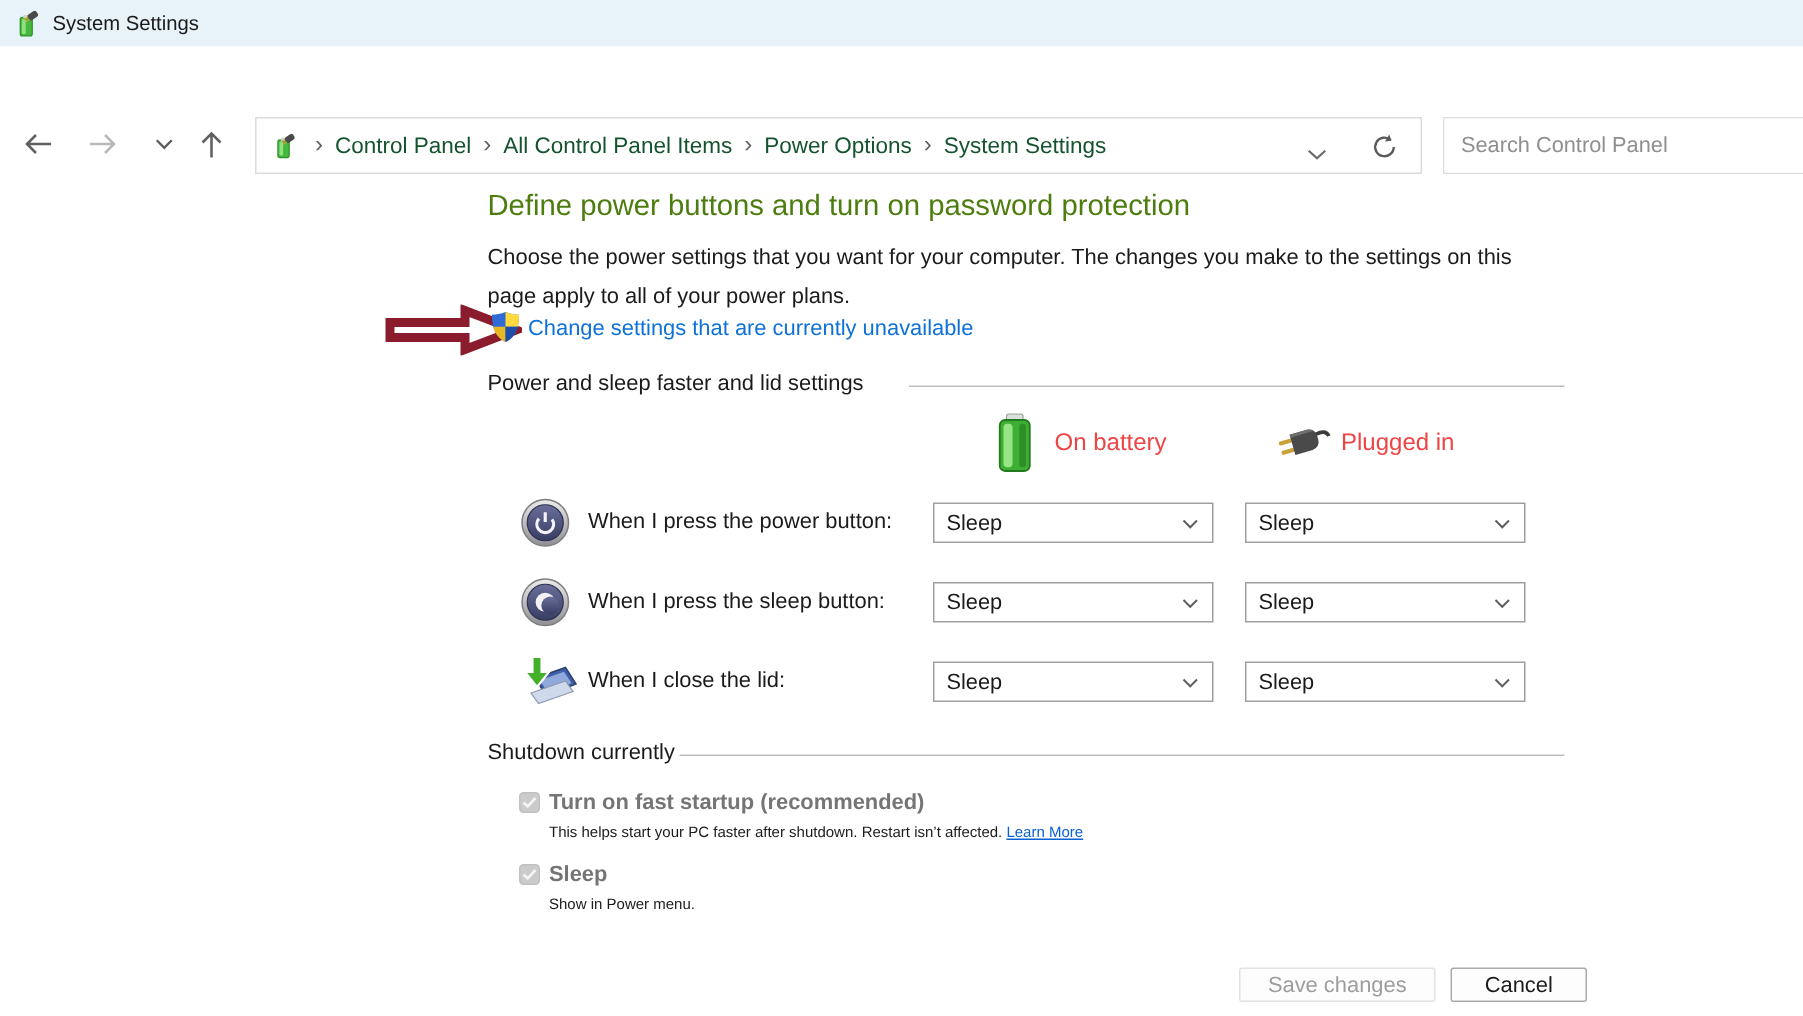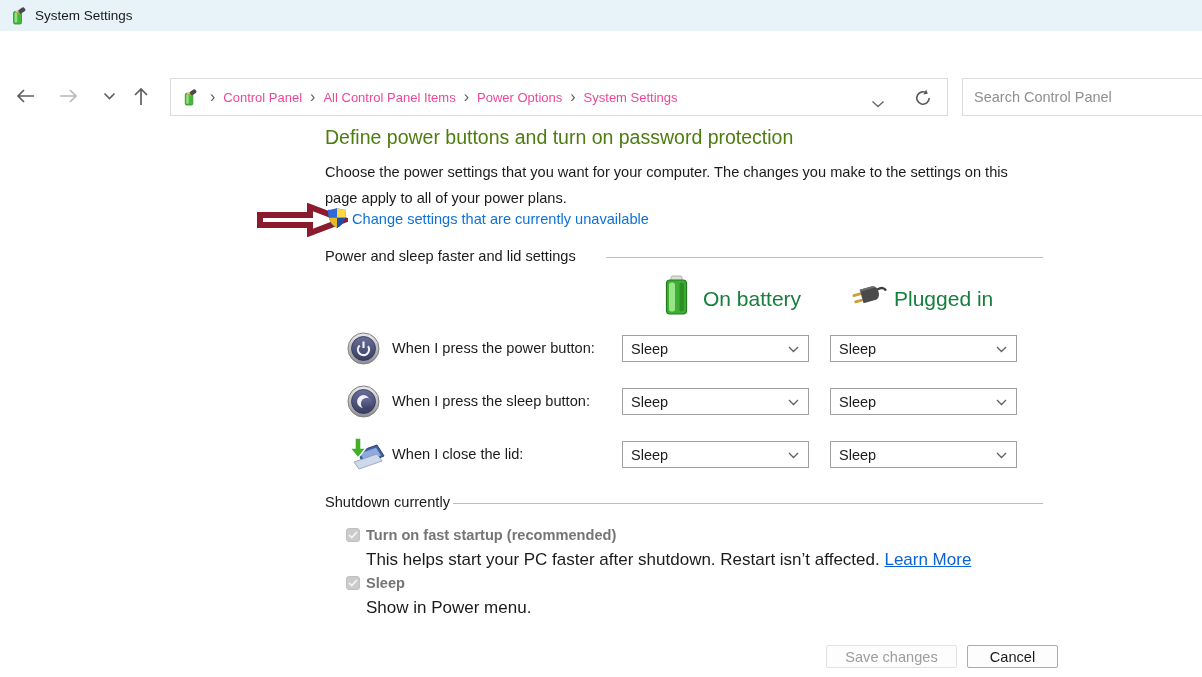--- a/index.html
+++ b/index.html
@@ -11,48 +11,48 @@
   .titlebar { position:absolute; left:0; top:0; width:1202px; height:31px; background:#e7f2f9; display:flex; align-items:center; padding-left:9px; }
   .titlebar .appicon { width:18px; height:18px; margin-right:8px; }
   .titlebar .apptitle { font-size:13.5px; color:#1a1a1a; }
 
   
   .toolbar { position:absolute; left:0; top:31px; width:1202px; height:62px; background:#fff; }
   .navbtn { position:absolute; top:54px; width:26px; height:22px; display:flex; align-items:center; justify-content:center; cursor:default; }
   .crumbbar { position:absolute; left:170px; top:47px; width:778px; height:38px; border:1px solid #dcdcdc; background:#fff; display:flex; align-items:center; padding-left:10px; }
   .crumbbar .cicon { width:17px; height:17px; margin-right:4px; flex:0 0 auto; }
   .crumbsep { color:#5f5f5f; font-size:16px; padding:0 8px; line-height:1; }
-  .crumb { font-size:13px; color:#ec4899; white-space:nowrap; }
+  .crumb { font-size:15px; color:#14532d; white-space:nowrap; }
   .crumb-dd { position:absolute; right:62px; top:15px; }
   .refresh { position:absolute; right:14px; top:9px; width:20px; height:20px; }
   .searchbox { position:absolute; left:962px; top:47px; width:240px; height:38px; border:1px solid #dcdcdc; border-right:none; background:#fff; }
   .searchbox input { width:100%; height:100%; border:none; outline:none; padding-left:11px; font-size:14.5px; font-family:"Liberation Sans",sans-serif; color:#1b1b1b; }
   .searchbox input::placeholder { color:#8f8f8f; }
 
   
   .heading { position:absolute; left:325px; top:126px; font-size:19.5px; font-weight:400; color:#4d7c0f; }
   .intro { position:absolute; left:325px; top:159px; width:706px; font-size:14.6px; line-height:26px; color:#1b1b1b; }
   .uac-arrow { position:absolute; left:256px; top:203px; width:92px; height:34px; }
   .uac-shield { position:absolute; left:327px; top:207px; width:20px; height:22px; }
   .uac-link { position:absolute; left:352px; top:211px; font-size:14.6px; color:#0e71d8; cursor:pointer; text-decoration:none; }
 
   .section-label { position:absolute; font-size:14.6px; color:#1b1b1b; }
   .divider { position:absolute; height:1px; background:#bdbdbd; }
 
-  .colhead { position:absolute; font-size:21px; color:#15803d; }
+  .colhead { position:absolute; font-size:16px; color:#ef4444; }
   .rowlabel { position:absolute; font-size:14.6px; color:#1b1b1b; }
   .rowicon { position:absolute; }
 
   .select { position:absolute; width:187px; height:27px; border:1px solid #a0a0a0; background:#fff; display:flex; align-items:center; padding-left:8px; cursor:default; }
   .select .selval { font-size:14.5px; color:#1b1b1b; }
   .select .selchev { position:absolute; right:9px; top:10px; }
 
   .checkbox { position:absolute; width:14px; height:14px; border-radius:3px; background:#cbcbcb; border:1px solid #c0c0c0; display:flex; align-items:center; justify-content:center; }
   .opt-label { position:absolute; font-size:14.6px; font-weight:bold; color:#757575; }
-  .opt-desc { position:absolute; font-size:17px; color:#1b1b1b; }
+  .opt-desc { position:absolute; font-size:10px; color:#1b1b1b; }
   .learnmore { color:#0b61d6; text-decoration:underline; cursor:pointer; }
 
   .btn { position:absolute; height:23px; border-radius:2px; display:flex; align-items:center; justify-content:center; font-size:14.6px; cursor:default; }
   .btn-save { left:826px; top:645px; width:131px; background:#fdfdfd; border:1px solid #e2e2e2; color:#9d9d9d; }
   .btn-cancel { left:967px; top:645px; width:91px; background:#fdfdfd; border:1px solid #ababab; color:#1b1b1b; }
 </style>
 </head>
 <body>
 
 <div class="screen">

